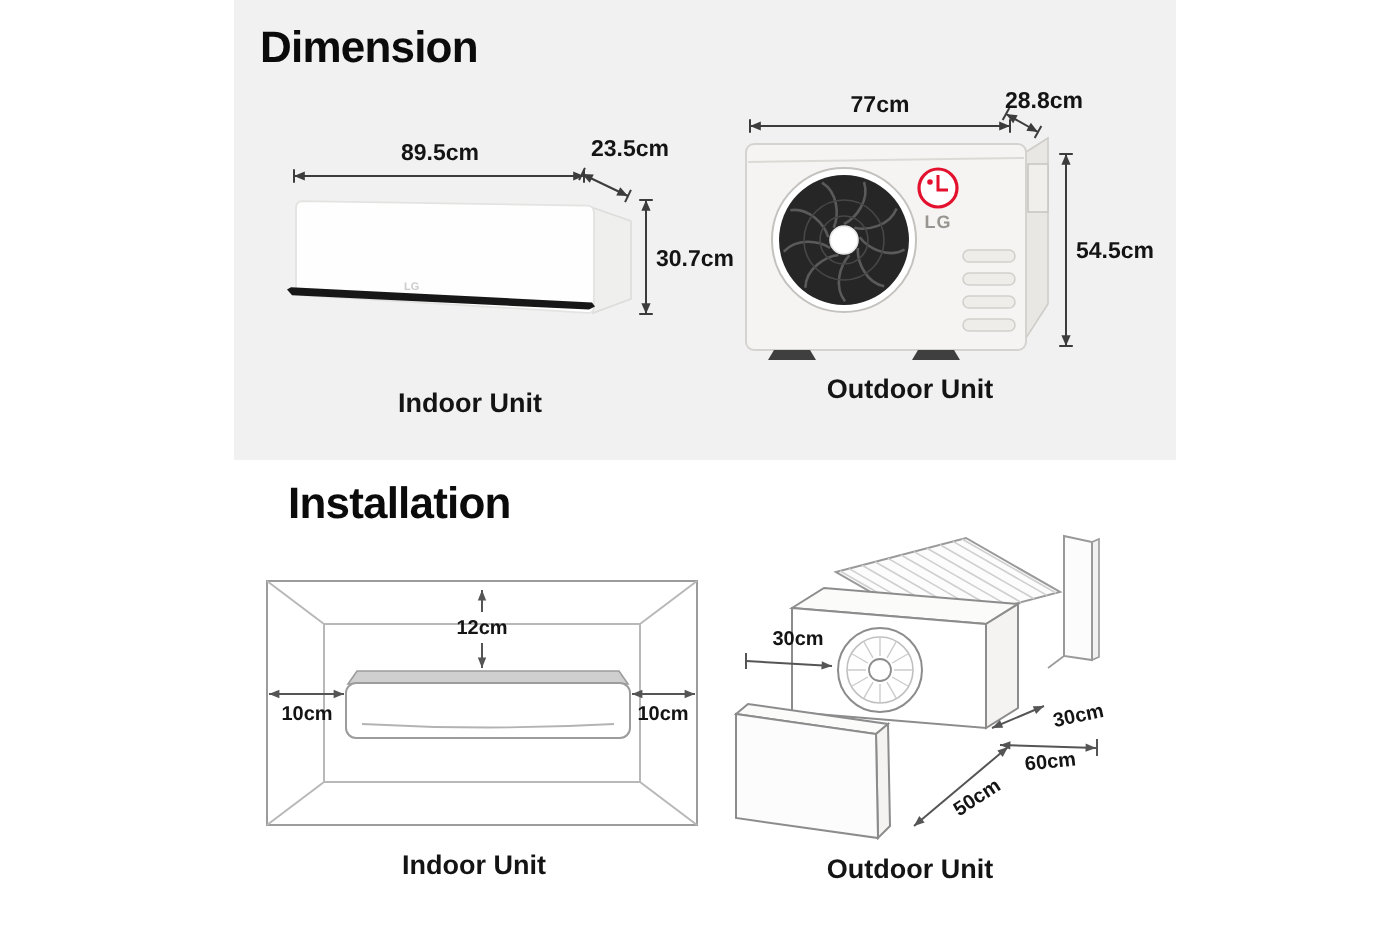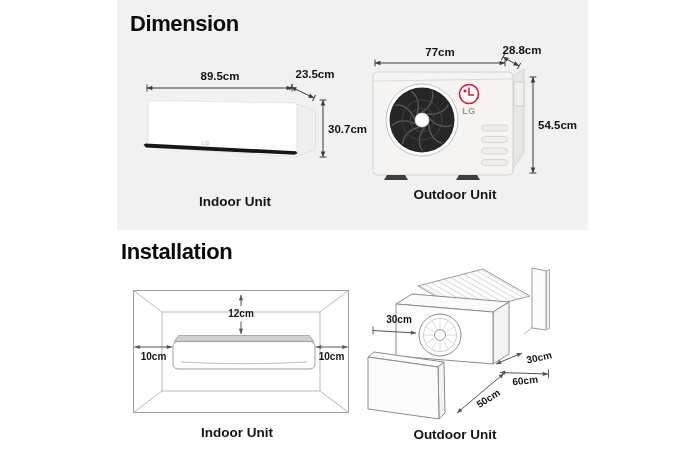--- a/index.html
+++ b/index.html
@@ -107,21 +107,21 @@
     <line class="dim-line" x1="138" y1="17" x2="154" y2="26" marker-start="url(#da)" marker-end="url(#da)"></line>
     <text class="dim-label" x="157" y="14" text-anchor="middle">28.8cm</text>
   </g>
   <g>
     <line class="dim-line" x1="168" y1="37" x2="168" y2="133" marker-start="url(#da)" marker-end="url(#da)"></line>
     <text class="dim-label" x="173" y="89" text-anchor="start">54.5cm</text>
   </g>
   <text class="caption" x="90" y="159" text-anchor="middle">Outdoor Unit</text>
 </svg>
 
-<div class="heading" style="left:121px;top:239px">Installation</div>
+<div class="heading" style="left:144px;top:239px">Installation</div>
 
 <svg class="d-svg" style="left:130px;top:285px" width="230" height="160" viewBox="0 0 230 160">
   <g>
     <rect x="3.5" y="5.5" width="215" height="122" fill="#ffffff" stroke="#9c9c9c" stroke-width="1"></rect>
     <rect x="32" y="27" width="158" height="79" class="outline-light"></rect>
     <path class="outline-light" d="M3.5,5.5 L32,27 M218.5,5.5 L190,27 M3.5,127.5 L32,106 M218.5,127.5 L190,106"></path>
   </g>
   <g>
     <path d="M44,57 L48.5,50.5 L179.5,50.5 L184,57 Z" fill="#cfcfcf" stroke="#9c9c9c" stroke-width="0.8"></path>
     <rect x="43" y="56.5" width="142" height="27.5" rx="5" fill="#ffffff" stroke="#9c9c9c" stroke-width="1"></rect>

